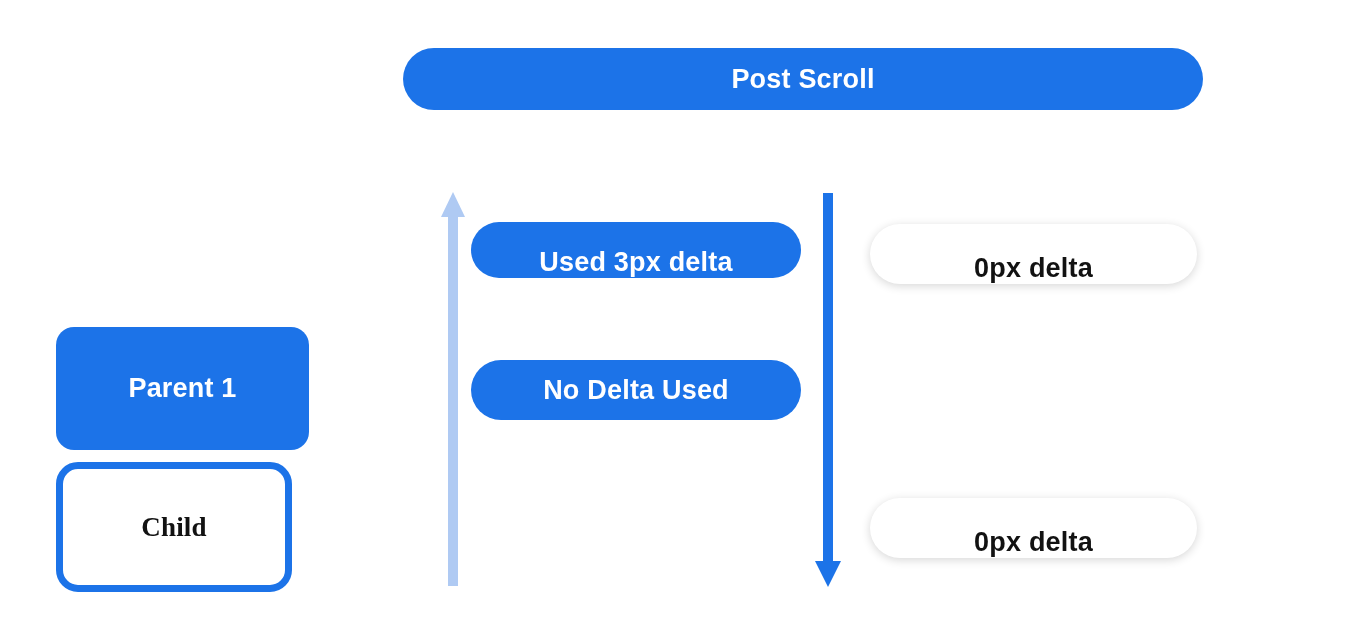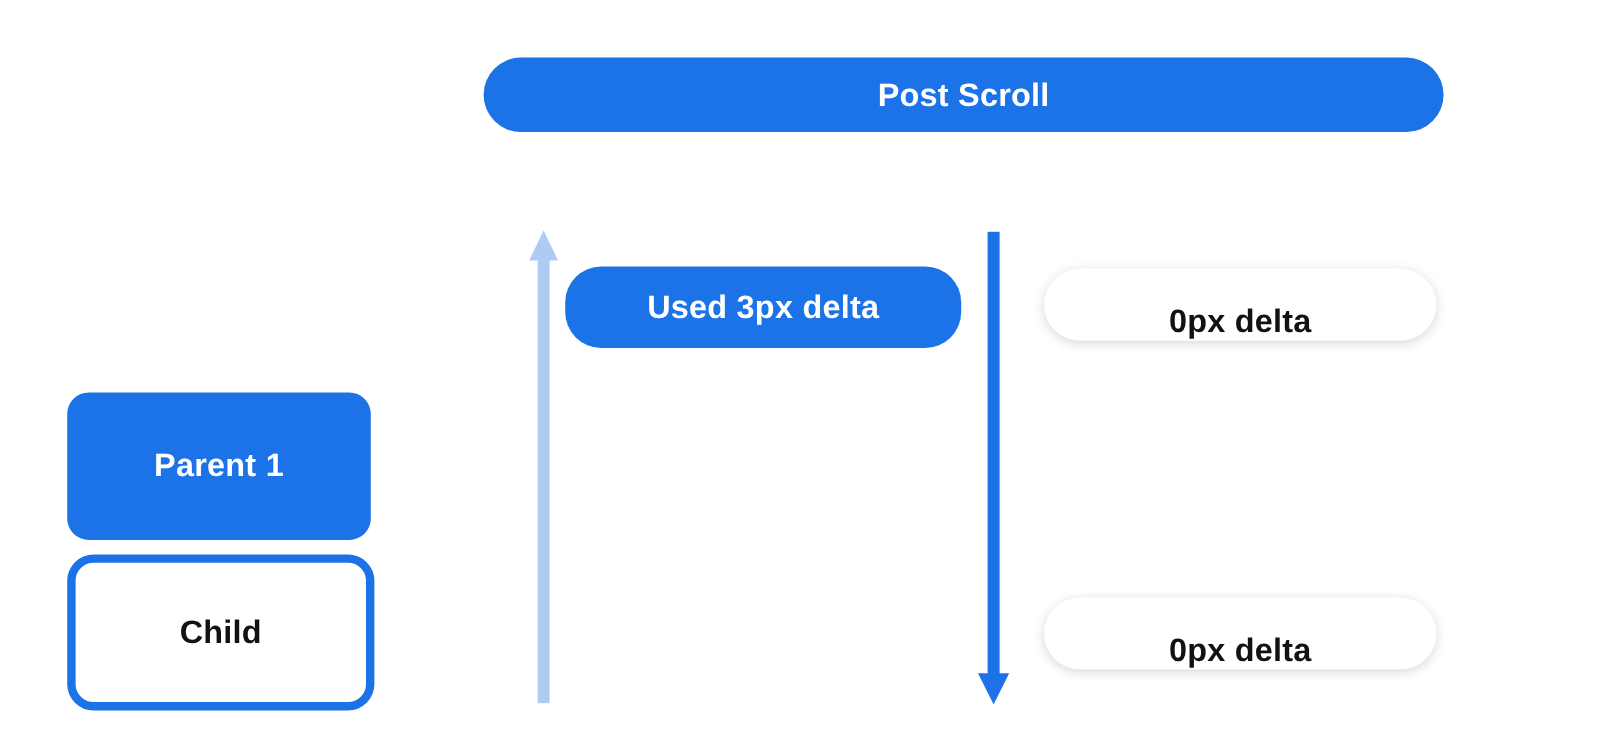--- a/index.html
+++ b/index.html
@@ -39,27 +39,28 @@
     align-items: flex-end;
   }
   .header-pill {
     left: 377px; top: 48px;
     width: 800px; height: 62px;
     border-radius: 31px;
   }
   .parent2 { left: 30px; top: 190px; width: 253px; height: 123px; border-radius: 18px; }
   .parent1 { left: 30px; top: 327px; width: 253px; height: 123px; border-radius: 18px; }
   .child {
-    left: 30px; top: 462px; width: 256px; height: 130px;
+    left: 30px; top: 462px; width: 236px; height: 130px;
     border-radius: 22px;
     background: var(--surface);
     border: 7px solid var(--primary);
     color: var(--text-dark);
+    font-family: Liberation Serif, serif;
   }
-  .used-delta { left: 445px; top: 222px; width: 330px; height: 68px; border-radius: 30px; }
+  .used-delta { left: 445px; top: 222px; width: 330px; height: 56px; border-radius: 30px; align-items: flex-end; }
   .no-delta   { left: 445px; top: 360px; width: 330px; height: 60px; border-radius: 30px; }
   .zero-top    { left: 844px; top: 224px; width: 327px; height: 60px; border-radius: 30px; }
   .zero-bottom { left: 844px; top: 498px; width: 327px; height: 60px; border-radius: 30px; }
   .arrow-svg { position: absolute; display: block; }
   .up-arrow-svg   { left: 413px; top: 192px; }
   .down-arrow-svg { left: 788px; top: 193px; }
   .fill-light { fill: var(--light-arrow); }
   .fill-primary { fill: var(--primary); }
 </style>
 </head>
@@ -82,20 +83,23 @@
 
   <svg class="arrow-svg up-arrow-svg" width="28" height="396" viewBox="0 0 28 396" aria-hidden="true">
     <polygon class="fill-light" points="14,0 2,25 26,25"></polygon>
     <rect class="fill-light" x="9" y="23" width="10" height="371"></rect>
   </svg>
 
   <div class="pill blue used-delta">
     <span>Used 3px delta</span>
   </div>
 
+  <div class="pill blue no-delta">
+    <span>No Delta Used</span>
+  </div>
 
   <svg class="arrow-svg down-arrow-svg" width="28" height="394" viewBox="0 0 28 394" aria-hidden="true">
     <rect class="fill-primary" x="9" y="0" width="10" height="370"></rect>
     <polygon class="fill-primary" points="14,394 1,368 27,368"></polygon>
   </svg>
 
   <div class="pill white-pill zero-top">
     <span>0px delta</span>
   </div>
 

